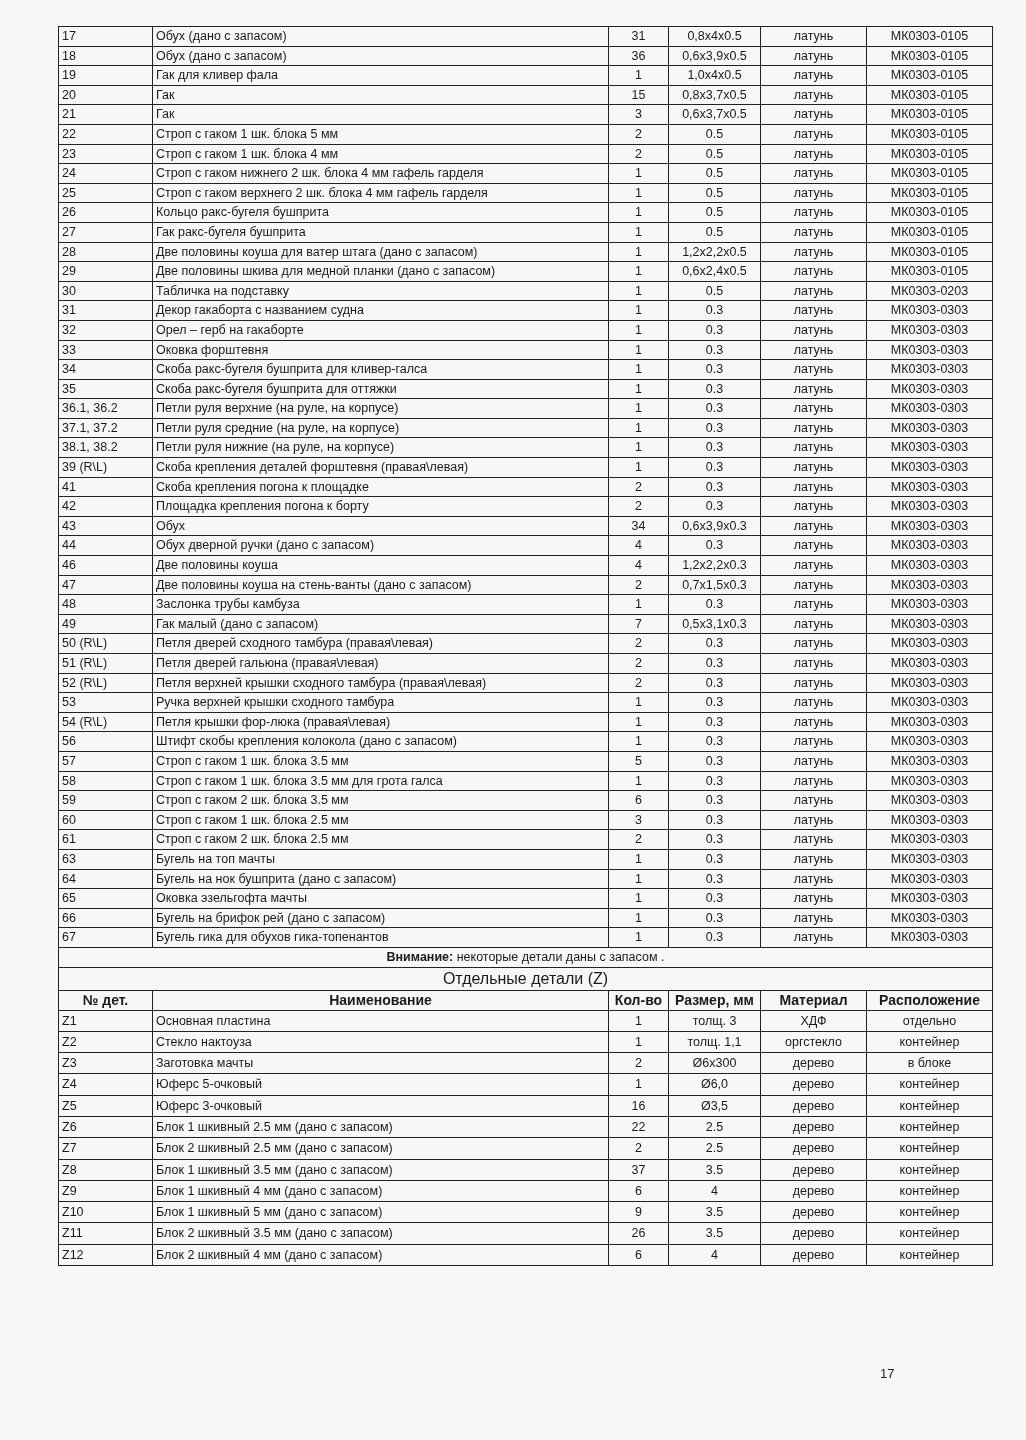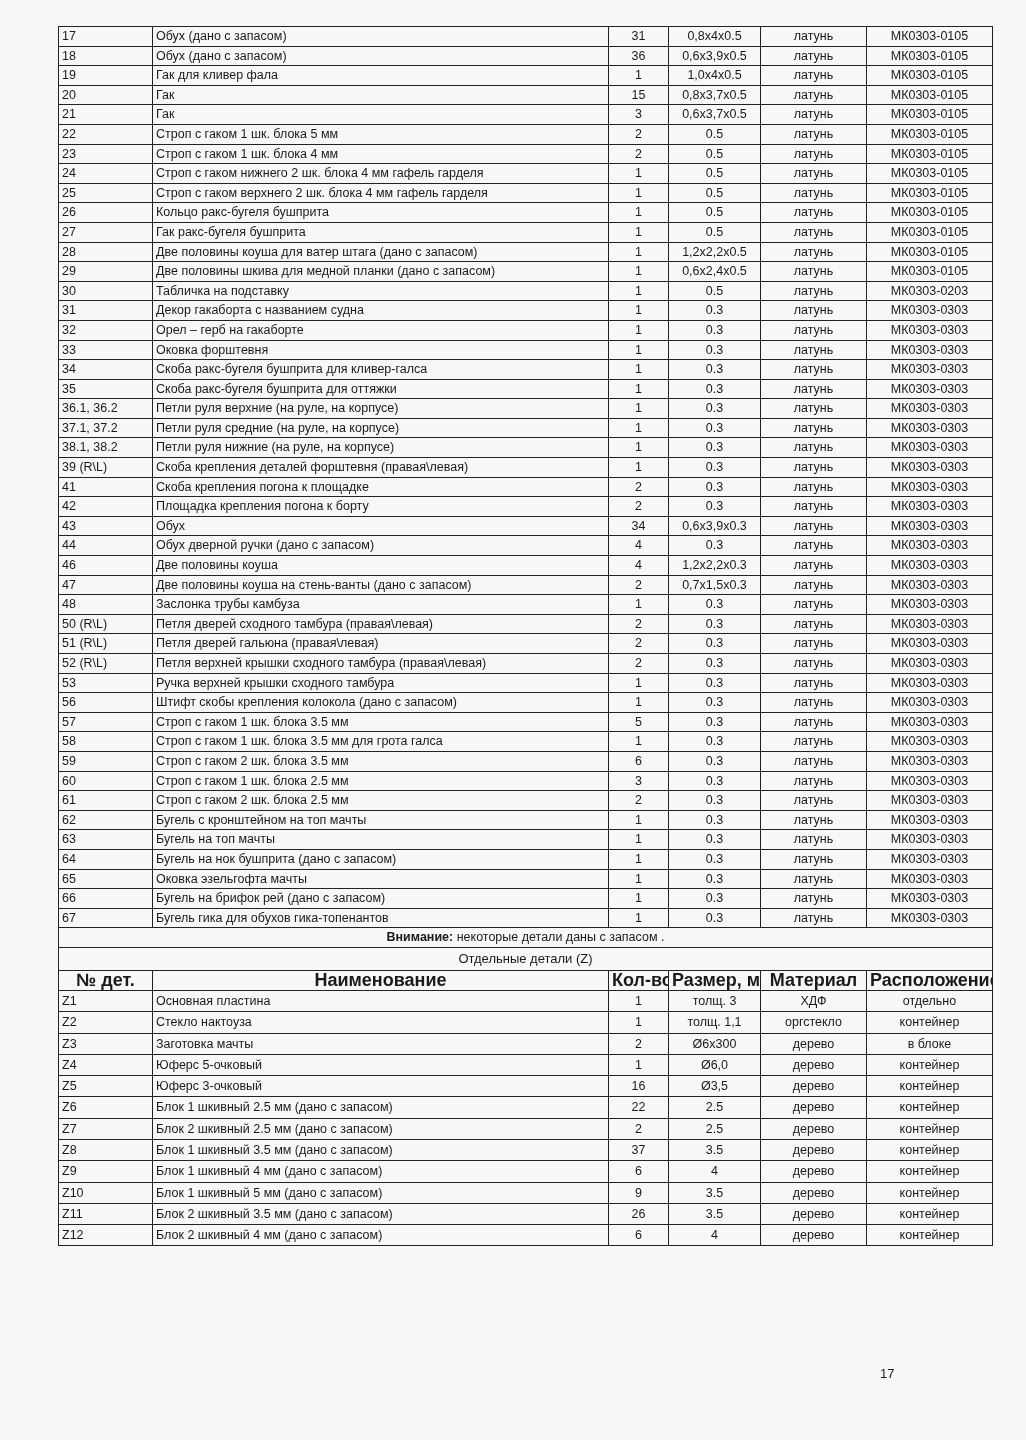--- a/index.html
+++ b/index.html
@@ -31,22 +31,22 @@
   #t1 col.c2 { width: 456px; }
   #t1 col.c3 { width: 60px; }
   #t1 col.c4 { width: 92px; }
   #t1 col.c5 { width: 106px; }
   #t1 col.c6 { width: 126px; }
   td.ctr { text-align: center; }
   td.num { text-align: left; padding-left: 2px; }
   td.name { padding-left: 6px; }
   tr.note td { text-align: center; font-size: 12.5px; line-height: 19px; height: 19px; }
   tr.note b { font-weight: bold; }
-  tr.section td { text-align: center; font-size: 13px; line-height: 22px; height: 22px; }
-  tr.hdr th { font-weight: bold; text-align: center; font-size: 18px; }
+  tr.section td { text-align: center; font-size: 16px; line-height: 22px; height: 22px; }
+  tr.hdr th { font-weight: bold; text-align: center; font-size: 14px; }
   tr.zrow td { height: 20.3px; line-height: 20.3px; }
   #t1 { border: 1.5px solid #222; }
   .page-number {
     position: absolute; left: 880px; top: 1366px;
     font-size: 13px; color: #222;
   }
 </style>
 </head>
 <body>
 
@@ -294,20 +294,28 @@
       </tr>
       <tr>
         <td class="num">48</td>
         <td class="name">Заслонка трубы камбуза</td>
         <td class="ctr">1</td>
         <td class="ctr">0.3</td>
         <td class="ctr">латунь</td>
         <td class="ctr">МК0303-0303</td>
       </tr>
       <tr>
+        <td class="num">49</td>
+        <td class="name">Гак малый  (дано с запасом)</td>
+        <td class="ctr">7</td>
+        <td class="ctr">0,5x3,1x0.3</td>
+        <td class="ctr">латунь</td>
+        <td class="ctr">МК0303-0303</td>
+      </tr>
+      <tr>
         <td class="num">50 (R\L)</td>
         <td class="name">Петля дверей сходного тамбура  (правая\левая)</td>
         <td class="ctr">2</td>
         <td class="ctr">0.3</td>
         <td class="ctr">латунь</td>
         <td class="ctr">МК0303-0303</td>
       </tr>
       <tr>
         <td class="num">51 (R\L)</td>
         <td class="name">Петля дверей гальюна  (правая\левая)</td>
@@ -320,20 +328,28 @@
         <td class="num">52 (R\L)</td>
         <td class="name">Петля верхней крышки сходного тамбура  (правая\левая)</td>
         <td class="ctr">2</td>
         <td class="ctr">0.3</td>
         <td class="ctr">латунь</td>
         <td class="ctr">МК0303-0303</td>
       </tr>
       <tr>
         <td class="num">53</td>
         <td class="name">Ручка верхней крышки сходного тамбура</td>
+        <td class="ctr">1</td>
+        <td class="ctr">0.3</td>
+        <td class="ctr">латунь</td>
+        <td class="ctr">МК0303-0303</td>
+      </tr>
+      <tr>
+        <td class="num">54 (R\L)</td>
+        <td class="name">Петля крышки фор-люка  (правая\левая)</td>
         <td class="ctr">1</td>
         <td class="ctr">0.3</td>
         <td class="ctr">латунь</td>
         <td class="ctr">МК0303-0303</td>
       </tr>
       <tr>
         <td class="num">56</td>
         <td class="name">Штифт скобы крепления колокола (дано с запасом)</td>
         <td class="ctr">1</td>
         <td class="ctr">0.3</td>
@@ -369,28 +385,20 @@
         <td class="name">Строп с гаком 1 шк. блока 2.5 мм</td>
         <td class="ctr">3</td>
         <td class="ctr">0.3</td>
         <td class="ctr">латунь</td>
         <td class="ctr">МК0303-0303</td>
       </tr>
       <tr>
         <td class="num">61</td>
         <td class="name">Строп с гаком 2 шк. блока 2.5 мм</td>
         <td class="ctr">2</td>
-        <td class="ctr">0.3</td>
-        <td class="ctr">латунь</td>
-        <td class="ctr">МК0303-0303</td>
-      </tr>
-      <tr>
-        <td class="num">62</td>
-        <td class="name">Бугель с кронштейном на топ мачты</td>
-        <td class="ctr">1</td>
         <td class="ctr">0.3</td>
         <td class="ctr">латунь</td>
         <td class="ctr">МК0303-0303</td>
       </tr>
       <tr>
         <td class="num">63</td>
         <td class="name">Бугель на топ мачты</td>
         <td class="ctr">1</td>
         <td class="ctr">0.3</td>
         <td class="ctr">латунь</td>

